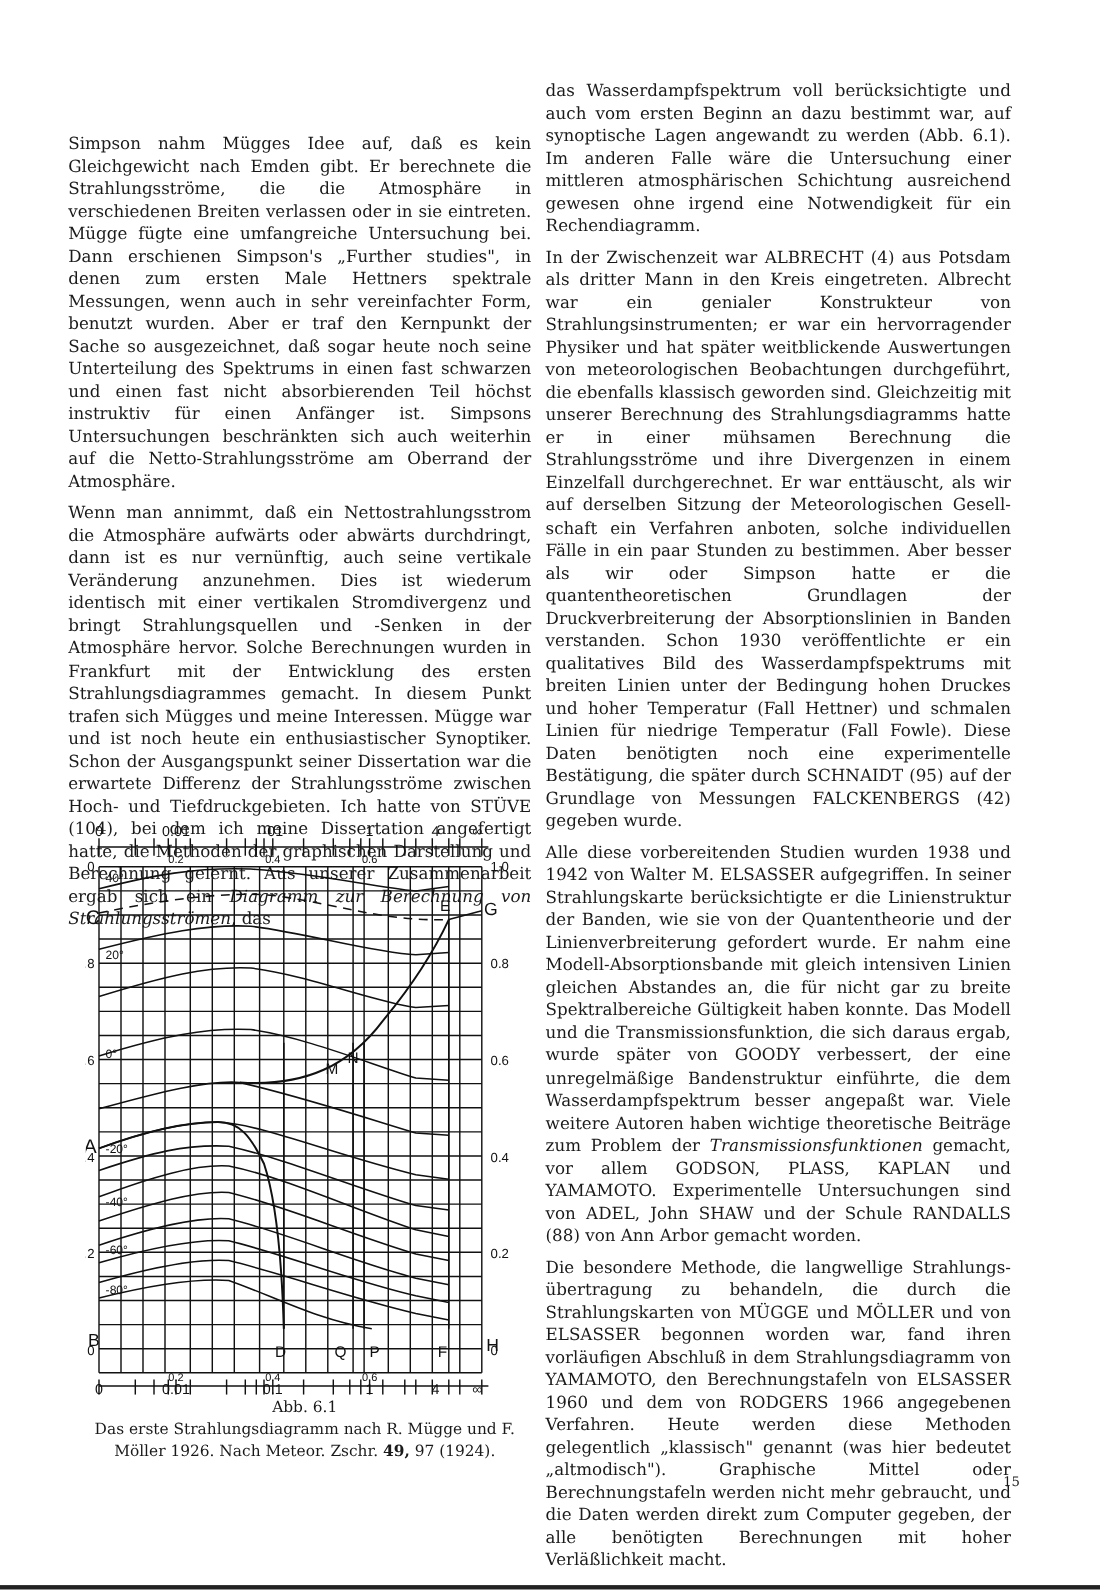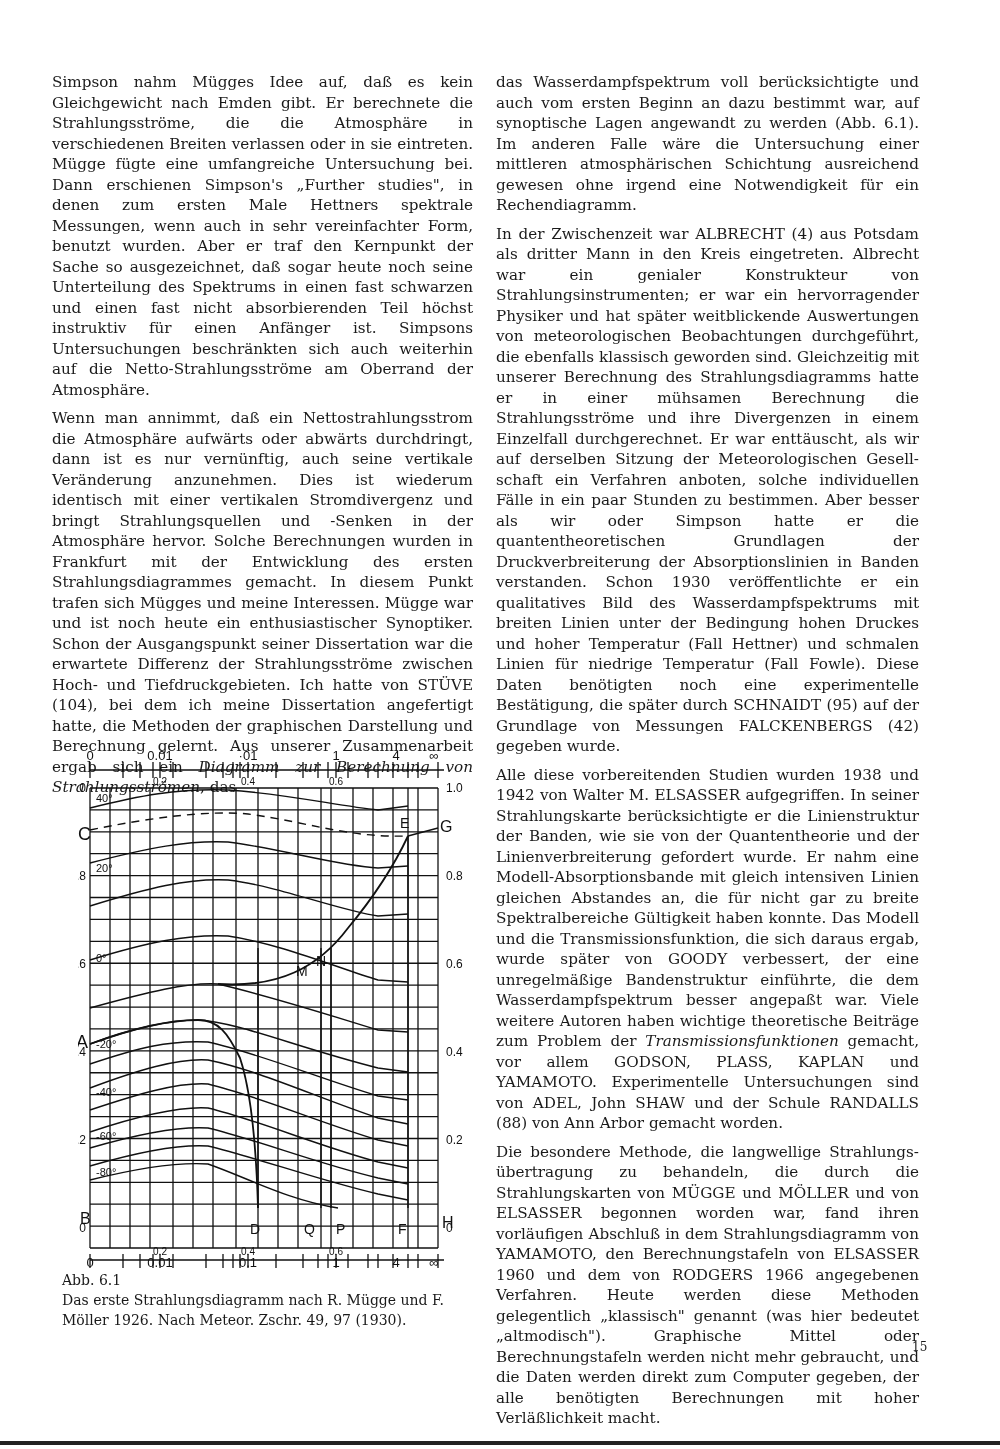--- a/index.html
+++ b/index.html
@@ -1,25 +1,25 @@
 <!DOCTYPE html>
 <html><head>
 <meta charset="utf-8">
 <style>
   html, body { margin:0; padding:0; background:#ffffff; }
   body { width:1000px; height:1449px; position:relative; overflow:hidden;
          font-family:"DejaVu Serif","Liberation Serif",serif; color:#1a1a1a; }
   .col { position:absolute; top:72px; font-size:15.2px; line-height:20.5px; text-align:justify; }
-  .col.left { left:52px; width:421px; }
+  .col.left { left:62px; width:421px;margin-top:48px; }
   .col.right { left:496px; width:423px; }
   .col p { margin:0 0 8px 0; hyphens:manual; }
   em { font-style:italic; }
-  .caption { position:absolute; left:62px; top:1270px; width:430px; font-size:14px; line-height:20px; }
+  .caption { position:absolute; left:62px; top:1270px; width:430px; font-size:14px; line-height:20px;text-align:center; }
   .caption .figno { display:block; }
-  .caption b { font-weight:normal; }
+  .caption b { font-weight:bold; }
   .pagenum { position:absolute; left:912px; top:1340px; font-size:12px; }
   .bottom-rule { position:absolute; left:0; top:1441px; width:1000px; height:4px; background:#222; }
   #diagram { position:absolute; left:78px; top:748px; width:410px; height:520px; }
   #diagram text { font-family:"Liberation Sans","DejaVu Sans",sans-serif; fill:#111; }
 </style>
 </head>
 <body>
 
 <div class="col left">
   <p>Simpson nahm Mügges Idee auf, daß es kein Gleichge­wicht nach Emden gibt. Er berechnete die Strahlungs­ströme, die die Atmosphäre in verschiedenen Breiten verlassen oder in sie eintreten. Mügge fügte eine um­fangreiche Untersuchung bei. Dann erschienen Simpson's „Further studies", in denen zum ersten Male Hettners spektrale Messungen, wenn auch in sehr vereinfachter Form, benutzt wurden. Aber er traf den Kernpunkt der Sache so ausgezeichnet, daß sogar heute noch seine Unterteilung des Spektrums in einen fast schwarzen und einen fast nicht absorbierenden Teil höchst instruktiv für einen Anfänger ist. Simpsons Untersuchungen be­schränkten sich auch weiterhin auf die Netto-Strahlungs­ströme am Oberrand der Atmosphäre.</p>
@@ -201,17 +201,17 @@
       <text x="364" y="480" font-size="16">H</text>
       <text x="218" y="228" font-size="14">M</text>
       <text x="238" y="218" font-size="14">N</text>
       <text x="258" y="486" font-size="14">P</text>
       <text x="226" y="486" font-size="14">Q</text>
     </g>
 </svg>
 
 <div class="caption">
   <span class="figno">Abb. 6.1</span>
-  <span>Das erste Strahlungsdiagramm nach R. Mügge und F. Möller 1926. Nach Meteor. Zschr. </span><b>49,</b><span> 97 (1930).</span>
+  <span>Das erste Strahlungsdiagramm nach R. Mügge und F. Möller 1926. Nach Meteor. Zschr. </span><b>49,</b><span> 97 (1924).</span>
 </div>
 
 <div class="pagenum">15</div>
 <div class="bottom-rule"></div>
 
 </body></html>

